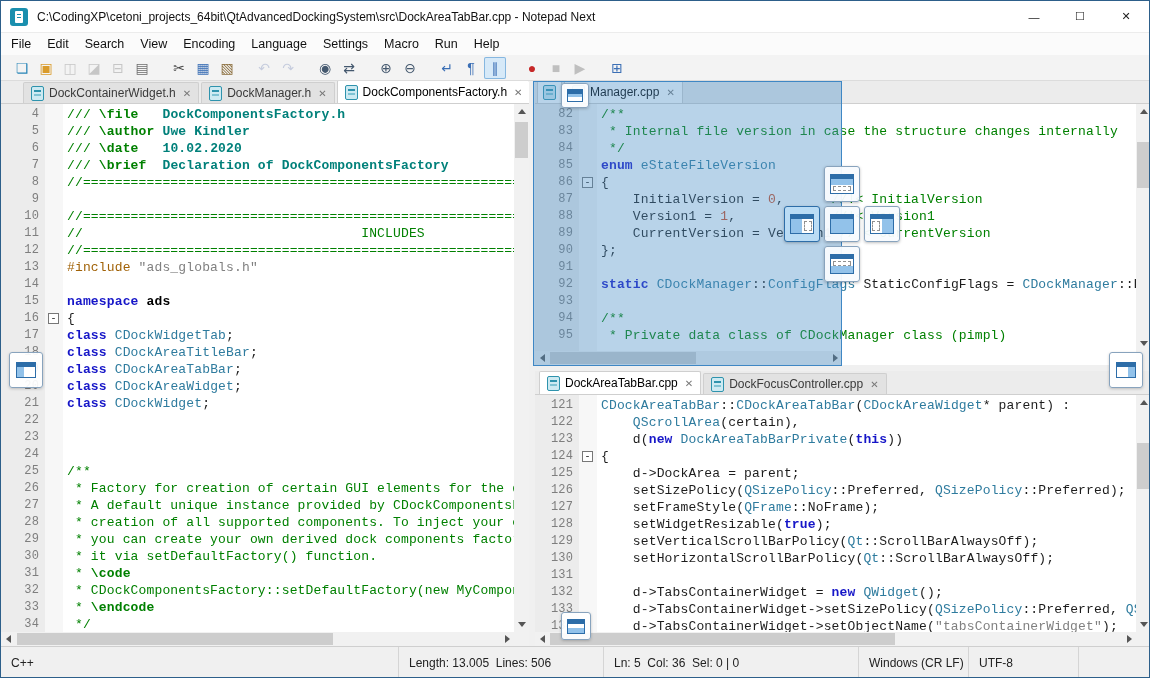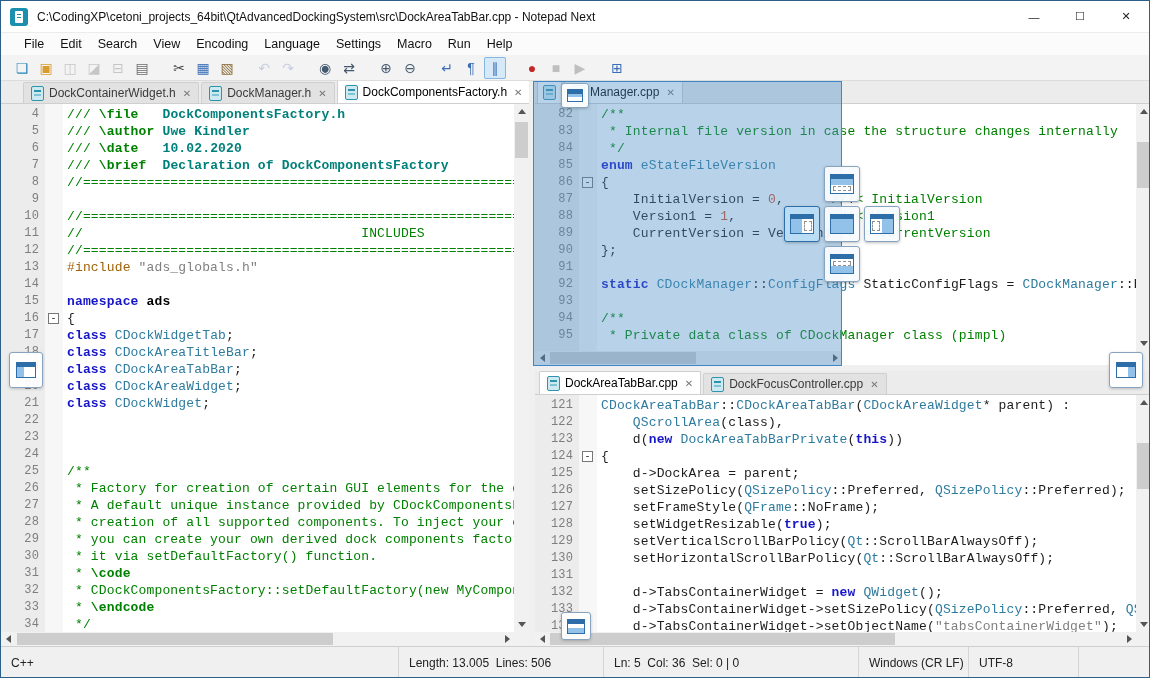--- a/index.html
+++ b/index.html
@@ -7,21 +7,21 @@
 .window{position:relative;width:1150px;height:678px;background:#f0f0f0;border:1px solid #2d5f8a;overflow:hidden}
 
 .titlebar{position:absolute;left:0;top:0;width:100%;height:32px;background:#fff;display:flex;align-items:center;border-bottom:1px solid #ececec}
 .app-icon{width:18px;height:18px;margin-left:9px;background:#1a8fae;border-radius:3px;position:relative;flex:none}
 .app-icon:before{content:"";position:absolute;left:5px;top:3px;width:8px;height:12px;background:#fff;border-radius:1px}
 .app-icon:after{content:"";position:absolute;left:7px;top:6px;width:4px;height:1px;background:#1a8fae;box-shadow:0 3px 0 #1a8fae}
 .title{font-size:12px;color:#111;margin-left:9px;flex:1;white-space:nowrap;overflow:hidden}
 .win-controls{display:flex;height:100%}
 .win-btn{width:46px;height:100%;display:flex;align-items:center;justify-content:center;font-size:11px;color:#222}
 
-.menubar{position:absolute;top:32px;left:0;width:100%;height:22px;background:#fbfbfb;display:flex;align-items:flex-end;padding-left:15px}
+.menubar{position:absolute;top:32px;left:0;width:100%;height:22px;background:#fbfbfb;display:flex;align-items:flex-end;padding-left:2px}
 .menu-item{padding:0 8px;font-size:12.5px;height:100%;display:flex;align-items:center;color:#111}
 
 .toolbar{position:absolute;top:54px;left:0;width:100%;height:26px;background:#f3f3f3;border-bottom:1px solid #dcdcdc;display:flex;align-items:center;padding-left:10px;gap:2px}
 .tb-btn{width:22px;height:22px;display:flex;align-items:center;justify-content:center;font-size:14px;border-radius:2px;flex:none}
 .tb-btn.sep{margin-left:13px}
 .tb-btn.disabled{opacity:.5}
 .tb-btn.active{background:#d6e9f8;box-shadow:inset 0 0 0 1px #86b7e0}
 
 .tabbar{position:absolute;background:#ececec;border-bottom:1px solid #cfcfcf;display:flex;align-items:flex-end;overflow:hidden}
 .tab{height:21px;display:flex;align-items:center;padding:0 7px;background:#e2e2e2;border:1px solid #cfcfcf;border-bottom:none;margin-right:2px;font-size:12px;color:#3a3a3a;border-radius:2px 2px 0 0;flex:none;white-space:nowrap}
@@ -261,21 +261,21 @@
       </div>
       <div class="tab">
         <span class="file-icon"></span>
         <span class="tab-label">DockFocusController.cpp</span>
         <span class="tab-close">✕</span>
       </div>
     </div>
   <div class="editor" style="left:534px;top:394px;width:601px;height:237px">
       <div class="ed-rows">
         <div class="ed-row"><span class="ed-num">121</span><span class="ed-fold"></span><span class="ed-code"><span class="tk-t">CDockAreaTabBar</span><span class="tk-d">::</span><span class="tk-t">CDockAreaTabBar</span><span class="tk-d">(</span><span class="tk-t">CDockAreaWidget</span><span class="tk-d">* parent) :</span></span></div>
-        <div class="ed-row"><span class="ed-num">122</span><span class="ed-fold"></span><span class="ed-code"><span class="tk-d">    </span><span class="tk-t">QScrollArea</span><span class="tk-d">(class),</span></span></div>
+        <div class="ed-row"><span class="ed-num">122</span><span class="ed-fold"></span><span class="ed-code"><span class="tk-d">    </span><span class="tk-t">QScrollArea</span><span class="tk-d">(certain),</span></span></div>
         <div class="ed-row"><span class="ed-num">123</span><span class="ed-fold"></span><span class="ed-code"><span class="tk-d">    d(</span><span class="tk-k">new</span><span class="tk-d"> </span><span class="tk-t">DockAreaTabBarPrivate</span><span class="tk-d">(</span><span class="tk-k">this</span><span class="tk-d">))</span></span></div>
         <div class="ed-row"><span class="ed-num">124</span><span class="ed-fold"><span class="fold-box">-</span></span><span class="ed-code"><span class="tk-d">{</span></span></div>
         <div class="ed-row"><span class="ed-num">125</span><span class="ed-fold"></span><span class="ed-code"><span class="tk-d">    d-&gt;DockArea = parent;</span></span></div>
         <div class="ed-row"><span class="ed-num">126</span><span class="ed-fold"></span><span class="ed-code"><span class="tk-d">    setSizePolicy(</span><span class="tk-t">QSizePolicy</span><span class="tk-d">::Preferred, </span><span class="tk-t">QSizePolicy</span><span class="tk-d">::Preferred);</span></span></div>
         <div class="ed-row"><span class="ed-num">127</span><span class="ed-fold"></span><span class="ed-code"><span class="tk-d">    setFrameStyle(</span><span class="tk-t">QFrame</span><span class="tk-d">::NoFrame);</span></span></div>
         <div class="ed-row"><span class="ed-num">128</span><span class="ed-fold"></span><span class="ed-code"><span class="tk-d">    setWidgetResizable(</span><span class="tk-k">true</span><span class="tk-d">);</span></span></div>
         <div class="ed-row"><span class="ed-num">129</span><span class="ed-fold"></span><span class="ed-code"><span class="tk-d">    setVerticalScrollBarPolicy(</span><span class="tk-t">Qt</span><span class="tk-d">::ScrollBarAlwaysOff);</span></span></div>
         <div class="ed-row"><span class="ed-num">130</span><span class="ed-fold"></span><span class="ed-code"><span class="tk-d">    setHorizontalScrollBarPolicy(</span><span class="tk-t">Qt</span><span class="tk-d">::ScrollBarAlwaysOff);</span></span></div>
         <div class="ed-row"><span class="ed-num">131</span><span class="ed-fold"></span><span class="ed-code"></span></div>
         <div class="ed-row"><span class="ed-num">132</span><span class="ed-fold"></span><span class="ed-code"><span class="tk-d">    d-&gt;TabsContainerWidget = </span><span class="tk-k">new</span><span class="tk-d"> </span><span class="tk-t">QWidget</span><span class="tk-d">();</span></span></div>

